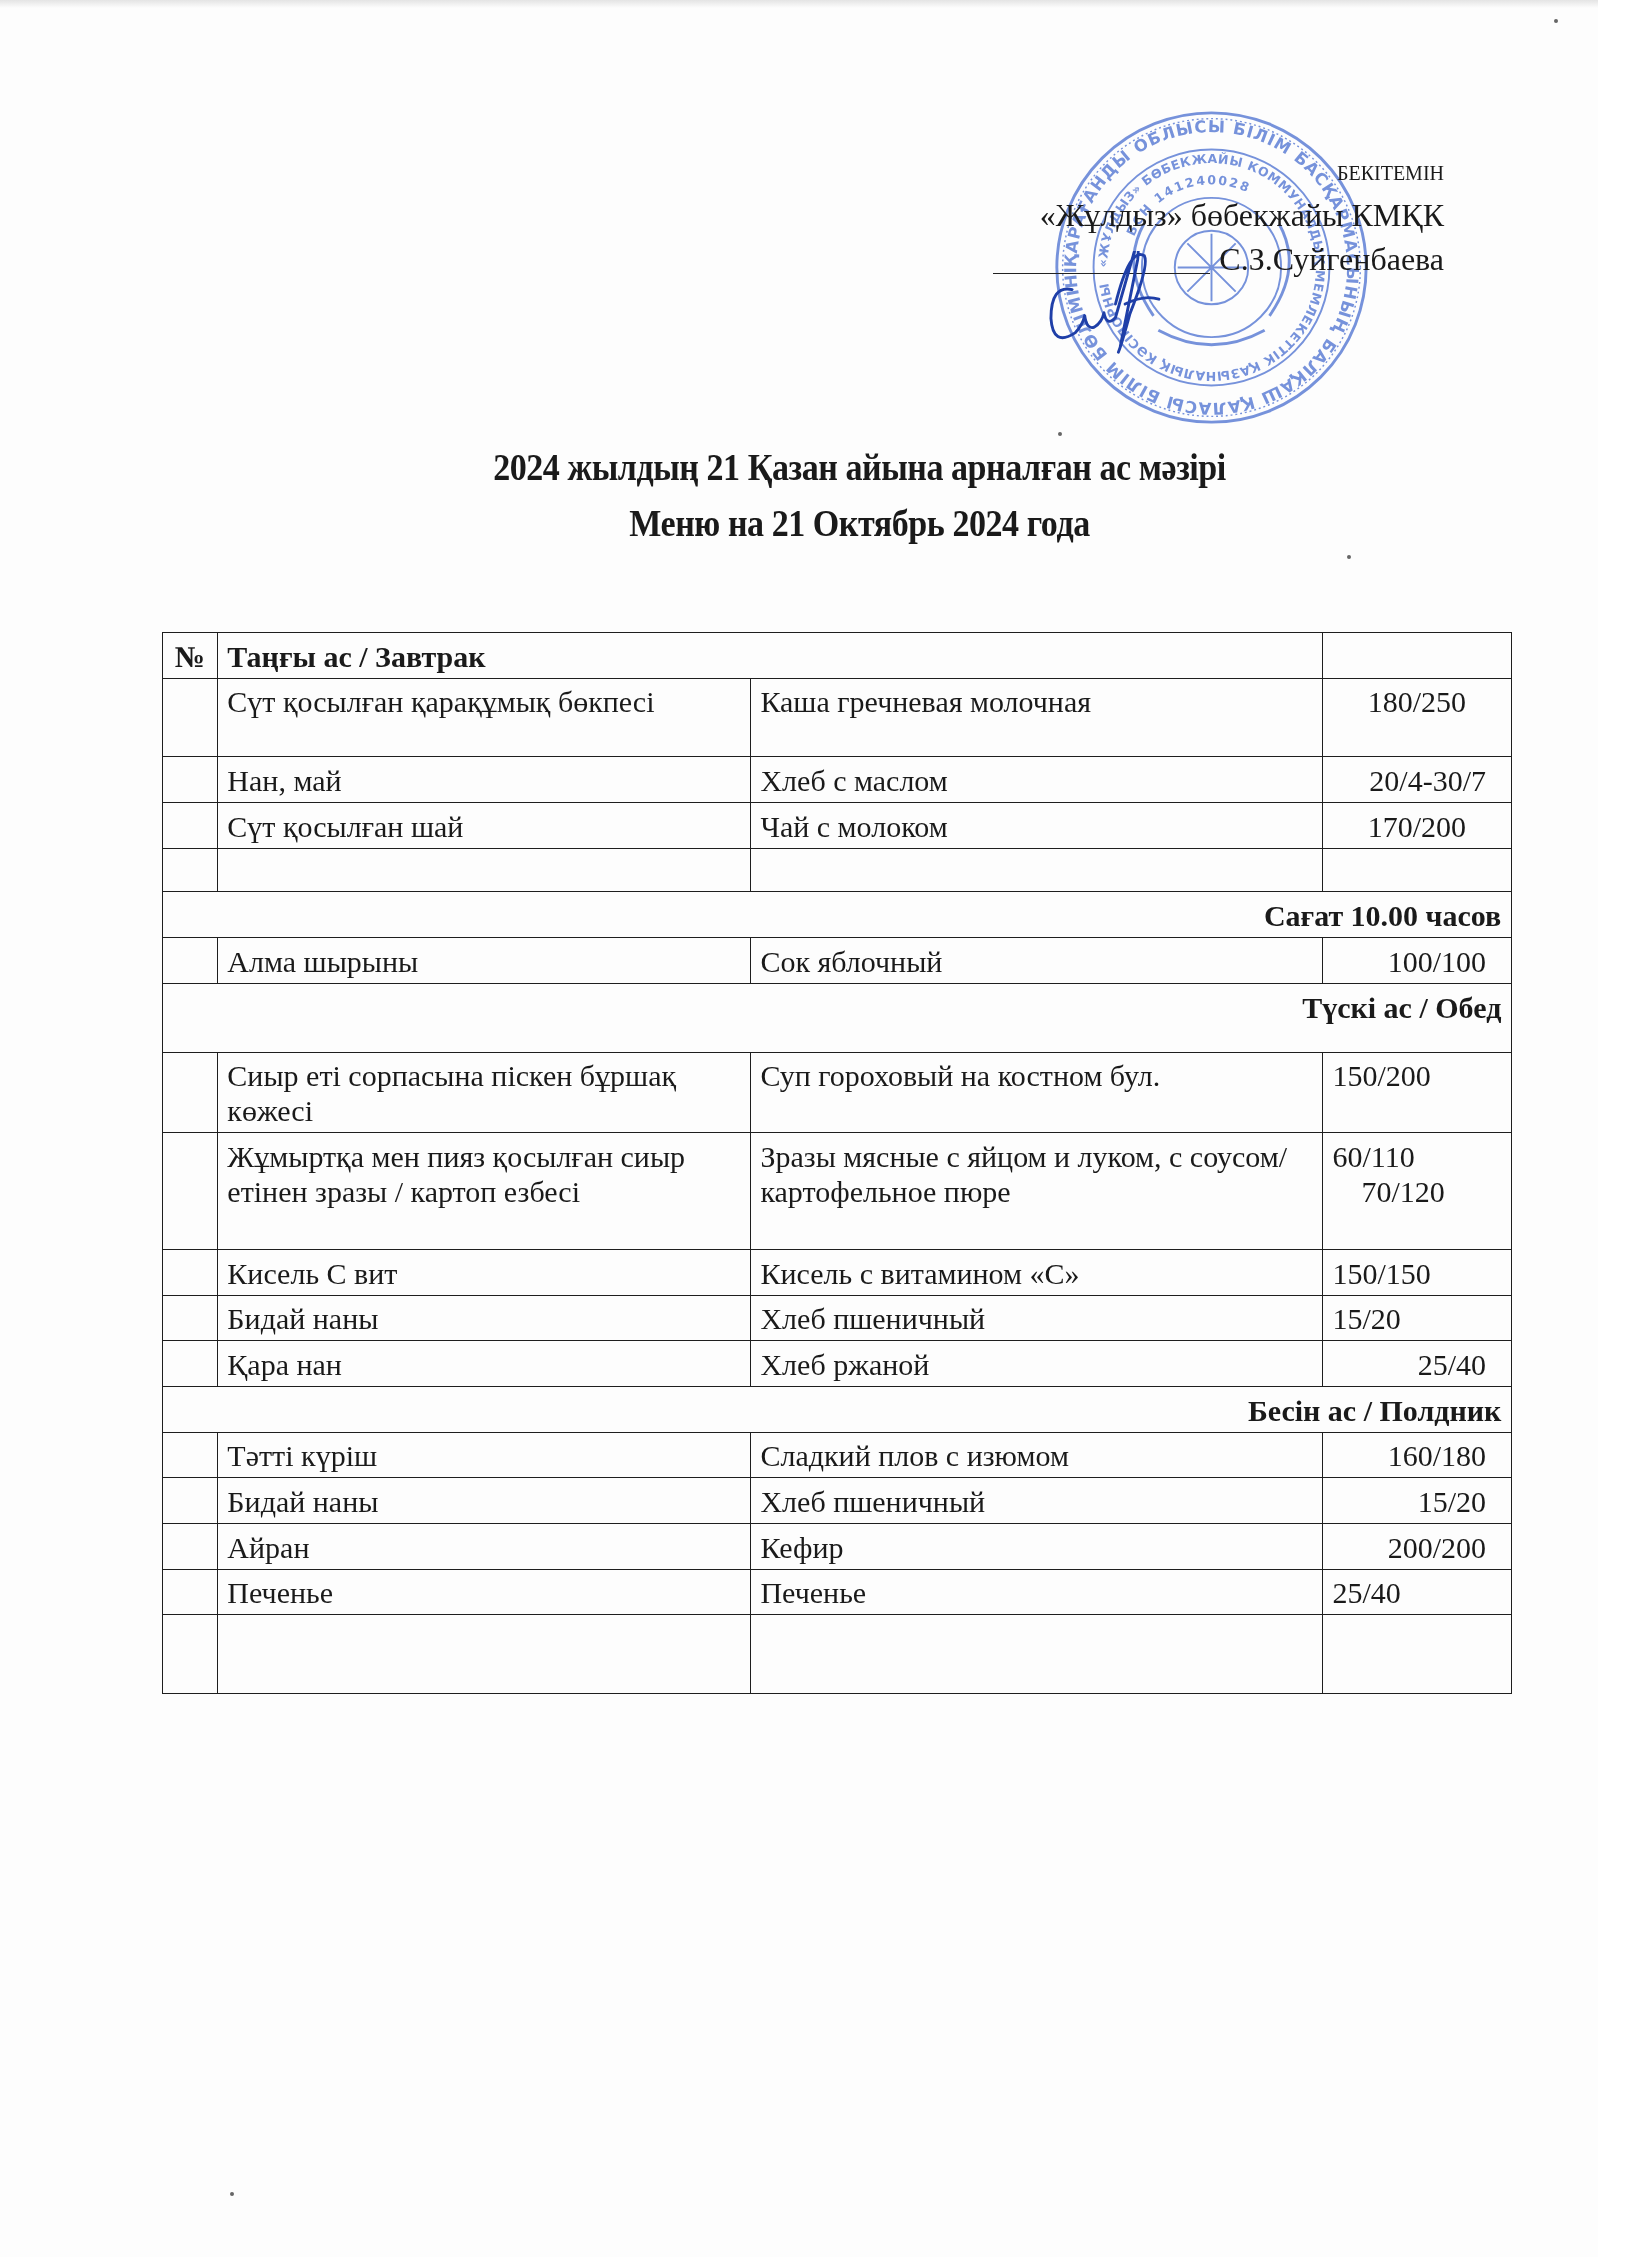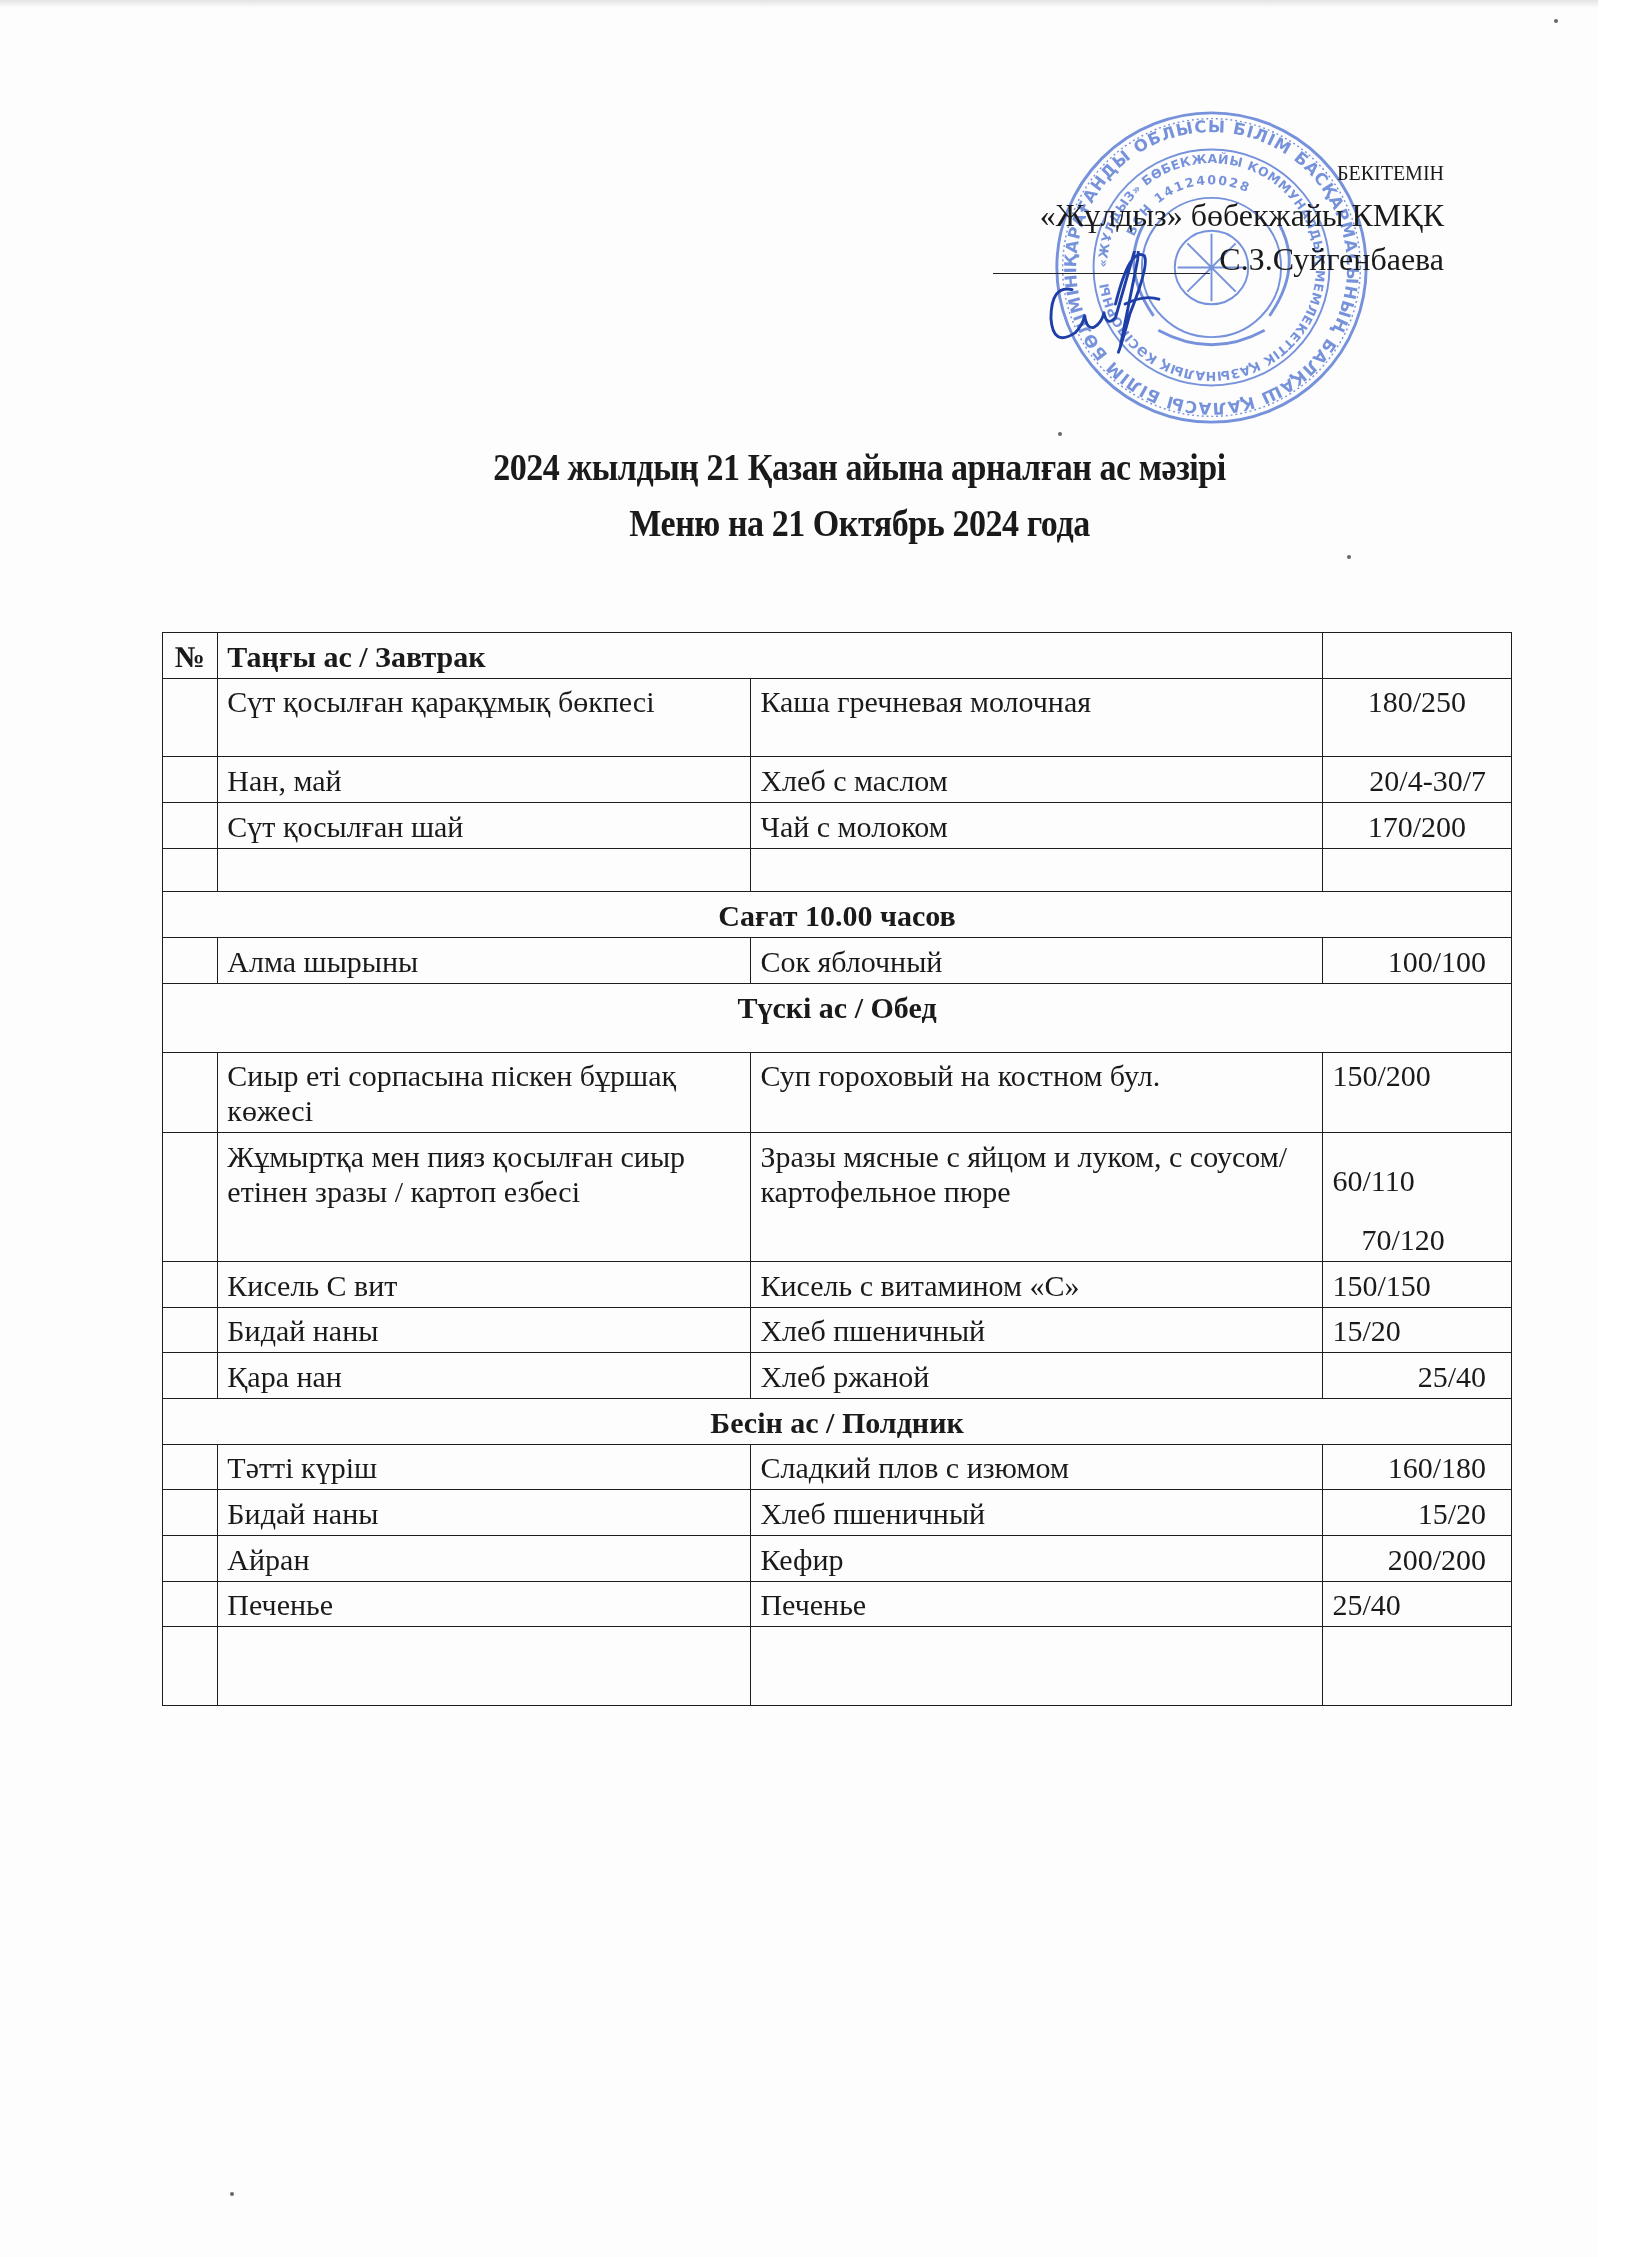--- a/index.html
+++ b/index.html
@@ -101,34 +101,34 @@
     .c-kk { width: 507px; }
     .c-ru { width: 544px; }
     .c-w { width: 180px; text-align: center !important; }
     th.num-head { text-align: center !important; font-weight: bold !important; }
     th.section-head {
       text-align: left;
       font-weight: bold !important;
       padding-left: 0;
     }
     tr.section td {
-      text-align: center;
+      text-align: right;
       font-weight: bold;
     }
     tr.h1 td { height: 68px; }
     tr.h2 td { height: 35px; }
     tr.h3 td { height: 106px; }
     tr.empty td { height: 33px; }
     tr.empty-tall td { height: 68px; }
     tr.lunch-head td { height: 58px; }
     .w-right { text-align: right !important; padding-right: 25px !important; }
     .w-left { text-align: left !important; margin-top: 9px; }
     .w-center { text-align: center !important; }
     .w-two { text-align: left !important; }
-    .w-two span { display: block; margin-top: 24px; }
+    .w-two span { display: block; }
     .w-two span.second { padding-left: 29px; }
     .speck {
       position: absolute;
       width: 3.9px; height: 3.9px;
       border-radius: 50%;
       background: #666;
     }
   </style>
 </head>
 <body>

